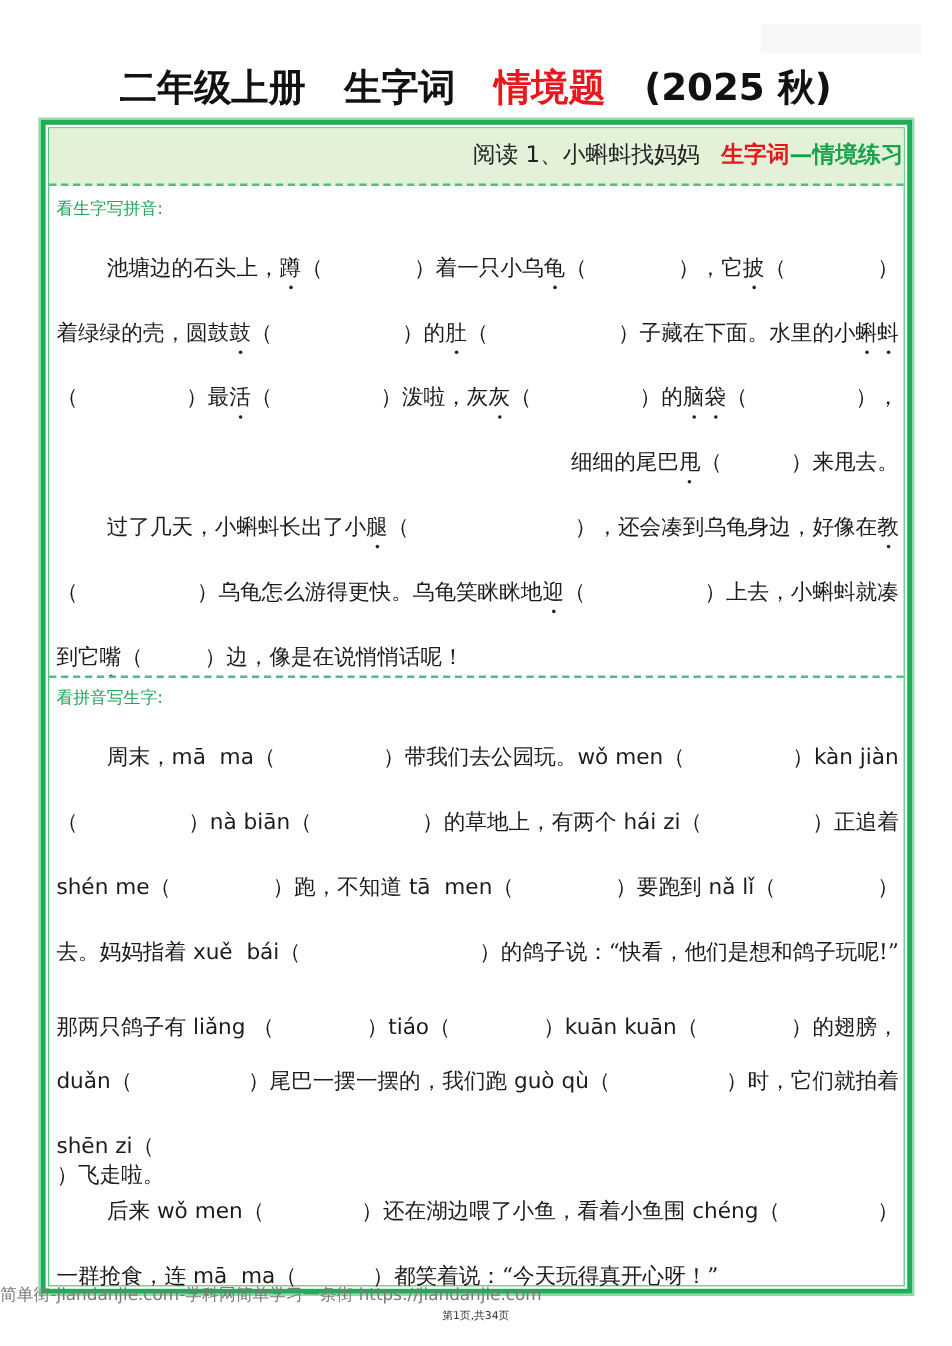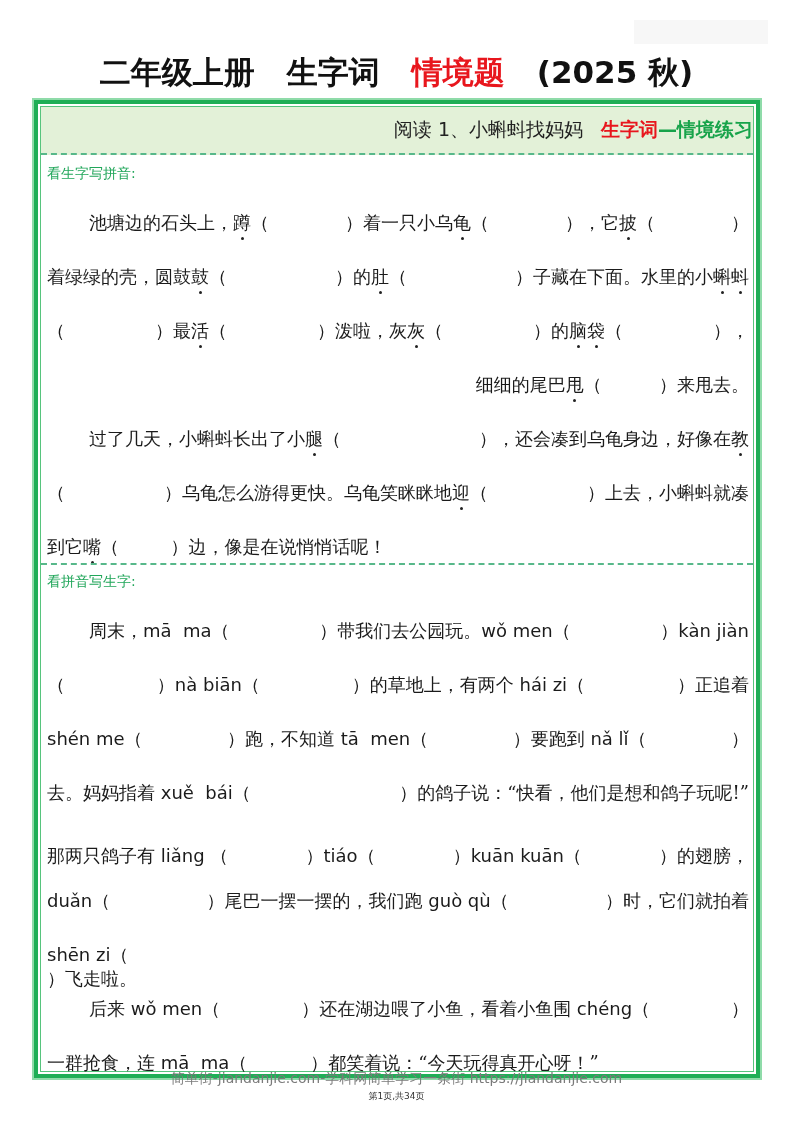--- a/index.html
+++ b/index.html
@@ -48,21 +48,21 @@
   .py { font-family: "DejaVu Sans", "Liberation Sans", sans-serif; }
   .dot { position: relative; }
   .dot::after {
     content: ""; position: absolute; left: 50%; bottom: -7px; width: 3px; height: 3px;
     margin-left: -1.5px; background: #222; border-radius: 50%;
   }
   .divider {
     position: absolute; left: 0; right: 0; height: 0; border-top: 2px dashed #58b88a;
   }
   .footer-site {
-    position: absolute; left: 0; width: 793px; top: 1070px; text-align: center;
+    position: absolute; left: 0; width: 793px; top: 1070px; text-align: left;
     font-size: 14px; color: #7a7a7a; font-family: "DejaVu Sans", sans-serif;
   }
   .footer-page {
     position: absolute; left: 0; width: 793px; top: 1090px; text-align: center;
     font-size: 9px; color: #333;
   }
 </style>
 </head>
 <body>
 

